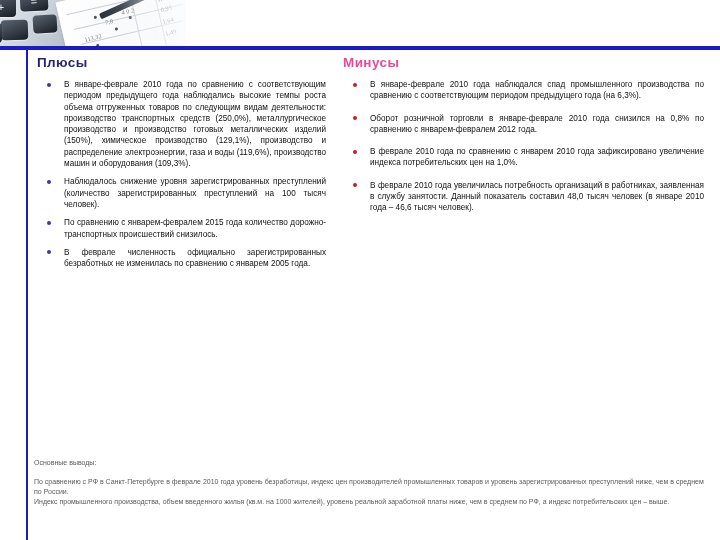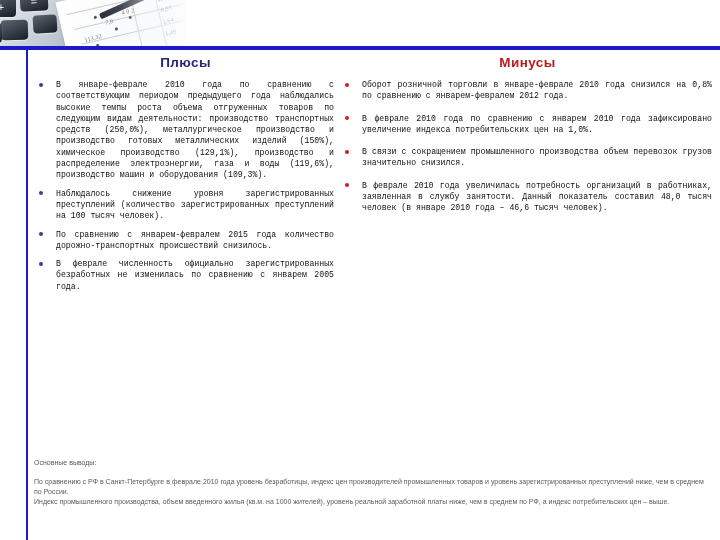--- a/index.html
+++ b/index.html
@@ -132,30 +132,28 @@
     top: 0;
   }
   #col-plus  { left: 34px;  width: 300px; }
   #col-minus { left: 340px; width: 372px; }
 
   .col-title {
     font-size: 13.5px;
     font-weight: bold;
     letter-spacing: .4px;
     margin: 5px 0 9px 3px;
-    text-align: center;
   }
   #title-plus  { color: #262673; }
-  #title-minus { color: #b91c1c; }
+  #title-minus { color: #ec4899; }
 
   ul.bullets {
     list-style: none;
-    margin: 0;
+    margin: 8px;
     padding: 0;
-    font-family: Liberation Mono, monospace;
   }
   ul.bullets > li {
     position: relative;
     padding-left: 22px;
     font-size: 8.2px;
     line-height: 11.3px;
     color: #111111;
     text-align: justify;
     margin-bottom: 7px;
   }
@@ -246,23 +244,23 @@
       <li>В январе-феврале 2010 года по сравнению с соответствующим периодом предыдущего года наблюдались высокие темпы роста объема отгруженных товаров по следующим видам деятельности: производство транспортных средств (250,0%), металлургическое производство и производство готовых металлических изделий (150%), химическое производство (129,1%), производство и распределение электроэнергии, газа и воды (119,6%), производство машин и оборудования (109,3%).</li>
       <li>Наблюдалось снижение уровня зарегистрированных преступлений (количество зарегистрированных преступлений на 100 тысяч человек).</li>
       <li>По сравнению с январем-февралем 2015 года количество дорожно-транспортных происшествий снизилось.</li>
       <li>В феврале численность официально зарегистрированных безработных не изменилась по сравнению с январем 2005 года.</li>
     </ul>
   </div>
 
   <div class="column" id="col-minus">
     <div class="col-title" id="title-minus">Минусы</div>
     <ul class="bullets">
+      <li>В январе-феврале 2010 года наблюдался спад промышленного производства по сравнению с соответствующим периодом предыдущего года (на 6,3%).</li>
       <li>Оборот розничной торговли в январе-феврале 2010 года снизился на 0,8% по сравнению с январем-февралем 2012 года.</li>
       <li>В феврале 2010 года по сравнению с январем 2010 года зафиксировано увеличение индекса потребительских цен на  1,0%.</li>
-      <li>В связи с сокращением промышленного производства объем перевозок грузов значительно снизился.</li>
       <li>В феврале 2010 года увеличилась потребность организаций в работниках, заявленная в службу занятости. Данный показатель составил 48,0 тысяч человек (в январе 2010 года – 46,6 тысяч человек).</li>
     </ul>
   </div>
 
 </div>
 
 <div id="footer">
   <div id="footer-title">Основные выводы:</div>
   <p>По сравнению с РФ в Санкт-Петербурге в феврале 2010 года уровень безработицы, индекс цен производителей промышленных товаров и  уровень зарегистрированных преступлений ниже, чем в среднем по России.</p>
   <p>Индекс промышленного производства, объем введенного жилья (кв.м. на 1000 жителей), уровень реальной заработной платы ниже, чем в среднем по РФ, а индекс потребительских цен – выше.</p>

